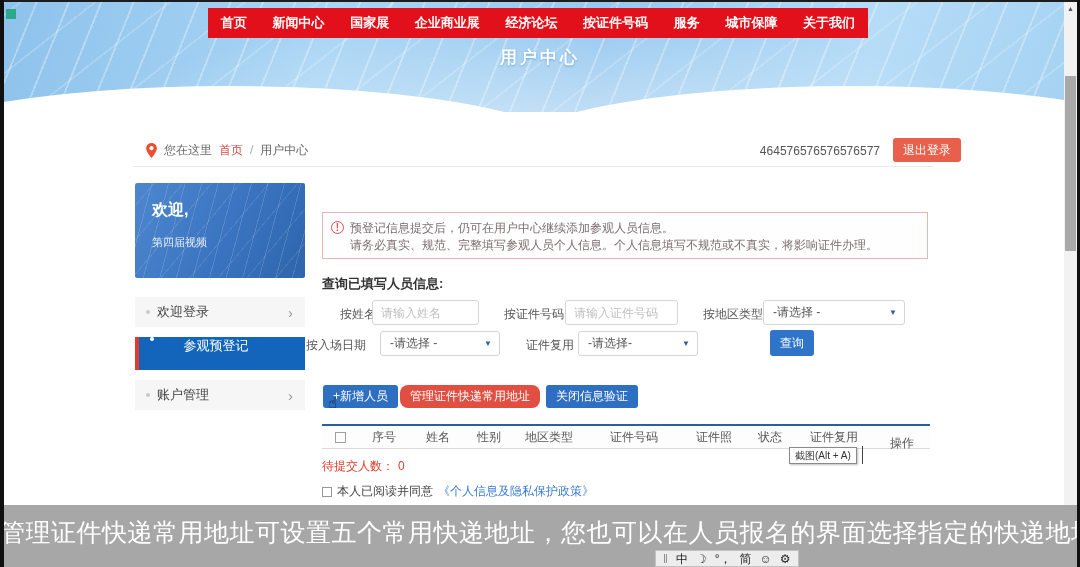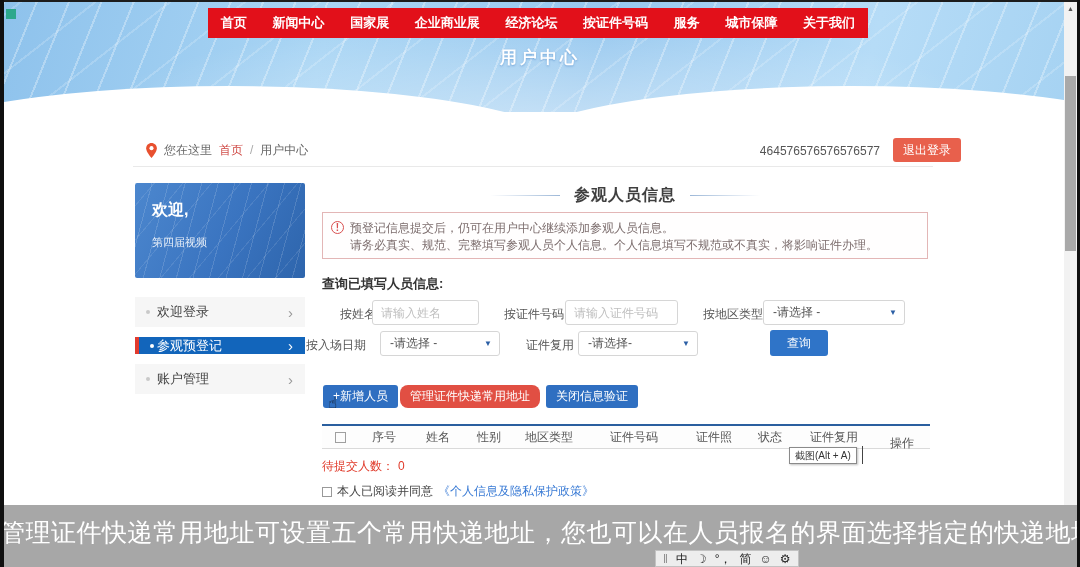--- a/index.html
+++ b/index.html
@@ -54,22 +54,22 @@
      background:repeating-linear-gradient(105deg, rgba(255,255,255,.14) 0 1px, transparent 1px 16px),
                 repeating-linear-gradient(-50deg, rgba(255,255,255,.10) 0 1px, transparent 1px 22px); }
   .welcome-greet { position:absolute; left:17px; top:17px; color:#fff; font-size:16px; font-weight:bold; }
   .welcome-sub { position:absolute; left:17px; top:52px; color:rgba(255,255,255,.88); font-size:11px; }
   .menu { left:135px; top:297px; width:170px; }
   .menu-item { position:relative; height:30px; margin-bottom:10px; background:#f6f6f6; display:flex;
                align-items:center; padding:0 12px 0 22px; font-size:13px; color:#444; cursor:pointer;gap:40px; }
   .menu-item::before { content:""; position:absolute; left:11px; width:4px; height:4px; border-radius:50%;
                        background:#c9c9c9; }
   .menu-item .chev { margin-left:auto; color:#999; font-size:15px; line-height:1; }
-  .menu-item.active { background:#1265bb; color:#fff; height:17px; border-left:4px solid #e23b2e;
-                      padding-left:18px; }
+  .menu-item.active { background:#1265bb; color:#fff; height:33px; border-left:4px solid #e23b2e;
+                      padding-left:0;flex-direction:column; }
   .menu-item.active::before { background:#fff; }
   .menu-item.active .chev { color:#fff; }
 
   
   .section-title { left:320px; top:185px; width:610px; display:flex; align-items:center;
                    justify-content:center; gap:14px; }
   .section-title .txt { font-size:16px; font-weight:bold; color:#3f3f3f; letter-spacing:1px; }
   .section-title .ln { width:70px; height:1px; }
   .section-title .ln.l { background:linear-gradient(to left,#9db8d8,rgba(157,184,216,0)); }
   .section-title .ln.r { background:linear-gradient(to right,#9db8d8,rgba(157,184,216,0)); }
@@ -84,21 +84,21 @@
 
   .flabel { font-size:12px; color:#555; white-space:nowrap; }
   .finput { position:absolute; height:25px; border:1px solid #d6d6d6; border-radius:3px; font-size:12px;
             padding:0 8px; color:#333; outline:none; font-family:inherit; background:#fff; }
   .finput::placeholder { color:#bfbfbf; }
   .fselect { position:absolute; height:25px; border:1px solid #d6d6d6; border-radius:3px; background:#fff;
              font-size:12px; color:#555; display:flex; align-items:center; padding:0 20px 0 9px;
              cursor:pointer; }
   .fselect .caret { position:absolute; right:7px; font-size:8px; color:#2b5fa5; }
 
-  .search-btn { left:770px; top:330px; width:58px; height:26px; background:#2f74c8; color:#fff;
+  .search-btn { left:770px; top:330px; width:44px; height:26px; background:#2f74c8; color:#fff;
                 font-size:12px; border-radius:3px; text-align:center; line-height:26px; cursor:pointer; }
 
   .act-btn { position:absolute; top:385px; height:23px; line-height:23px; padding:0 10px; border-radius:3px;
              color:#fff; font-size:12px; cursor:pointer; white-space:nowrap; }
   .act-blue { background:#2f6fc1; }
   .act-red  { background:#e14f43;border-radius:8px; }
 
   .cursor-hand { left:328px; top:394px; font-size:15px; color:#111; z-index:45;
                  font-family:"DejaVu Sans",sans-serif; }
 
@@ -198,25 +198,20 @@
         <span>参观预登记</span>
         <span class="chev">›</span>
       </div>
 
       <div class="menu-item">
         <span>账户管理</span>
         <span class="chev">›</span>
       </div>
     </div>
 
-  <div class="abs section-title">
-    <span class="ln l"></span>
-    <span class="txt">参观人员信息</span>
-    <span class="ln r"></span>
-  </div>
 
   <div class="abs notice">
     <div class="notice-icon">!</div>
     <div>预登记信息提交后，仍可在用户中心继续添加参观人员信息。</div>
     <div>请务必真实、规范、完整填写参观人员个人信息。个人信息填写不规范或不真实，将影响证件办理。</div>
   </div>
 
   <div class="abs query-label">查询已填写人员信息:</div>
 
   <div class="abs flabel" style="left:340px;top:306px;">按姓名</div>

